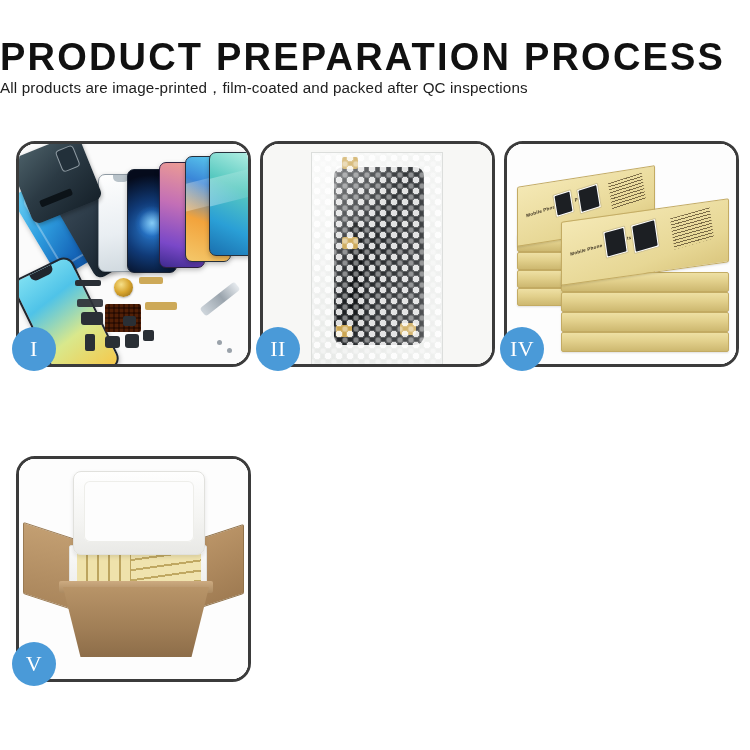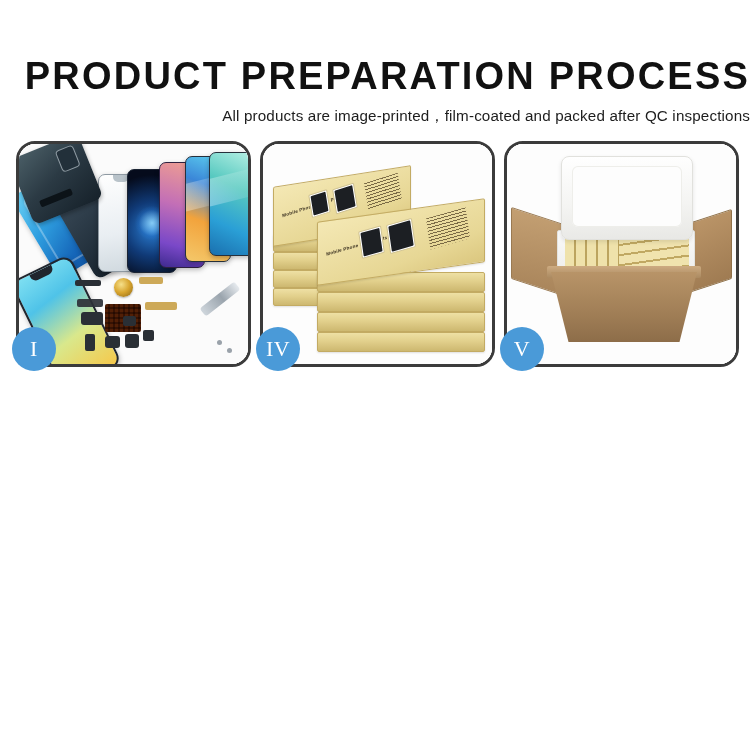--- a/index.html
+++ b/index.html
@@ -9,32 +9,31 @@
   }
   body {
     width: 750px;
     height: 750px;
     overflow: hidden;
     font-family: "Liberation Sans", sans-serif;
     position: relative;
   }
 
   
-  #header { padding-top: 57px; text-align: right; }
+  #header { padding-top: 38px; text-align: left; }
   #title {
     font-family: "Liberation Sans", sans-serif;
     font-size: 38px;
     font-weight: 700;
     letter-spacing: 2.2px;
     color: #111111;
     line-height: 1.05;
     white-space: nowrap;
   }
   #subtitle {
-    margin-top: 9px;
     font-size: 15.2px;
     font-weight: 400;
     color: #1d1d1d;
     letter-spacing: 0.15px;
     white-space: nowrap;
   }
 
   
   #grid {
     position: absolute;
@@ -452,20 +451,39 @@
         <div class="flex" style="left:126px;top:158px;width:32px;height:8px;"></div>
         <div class="flex" style="left:58px;top:155px;width:26px;height:8px;background:#2c3138;"></div>
         <div class="tool"></div>
         <div class="screw" style="right:26px;top:196px;"></div>
         <div class="screw" style="right:16px;top:204px;"></div>
       </div>
     </div>
     <div class="badge">I</div>
   </div>
 
+  <div class="panel">
+    <div class="panel-inner">
+      <div class="scene">
+        <div class="p2-bg"></div>
+        <div class="bw-bag">
+          <div class="bw-screen"></div>
+          <div class="bw-flexstrip"></div>
+          <div class="bw-connector" style="left:30px;top:4px;"></div>
+          <div class="bw-connector" style="left:30px;top:84px;"></div>
+          <div class="bw-connector" style="left:24px;top:172px;"></div>
+          <div class="bw-connector" style="left:88px;top:170px;"></div>
+          <div class="bw-bubbles"></div>
+          <div class="bw-bubbles2"></div>
+          <div class="bw-sheen"></div>
+        </div>
+      </div>
+    </div>
+    <div class="badge">II</div>
+  </div>
 
 
   <div class="panel">
     <div class="panel-inner">
       <div class="scene">
         <div class="p4-bg"></div>
         <div class="stack">
 
           <div class="sbox" style="left:2px;top:76px;width:136px;height:16px;"></div>
           <div class="sbox" style="left:2px;top:94px;width:136px;height:16px;"></div>

